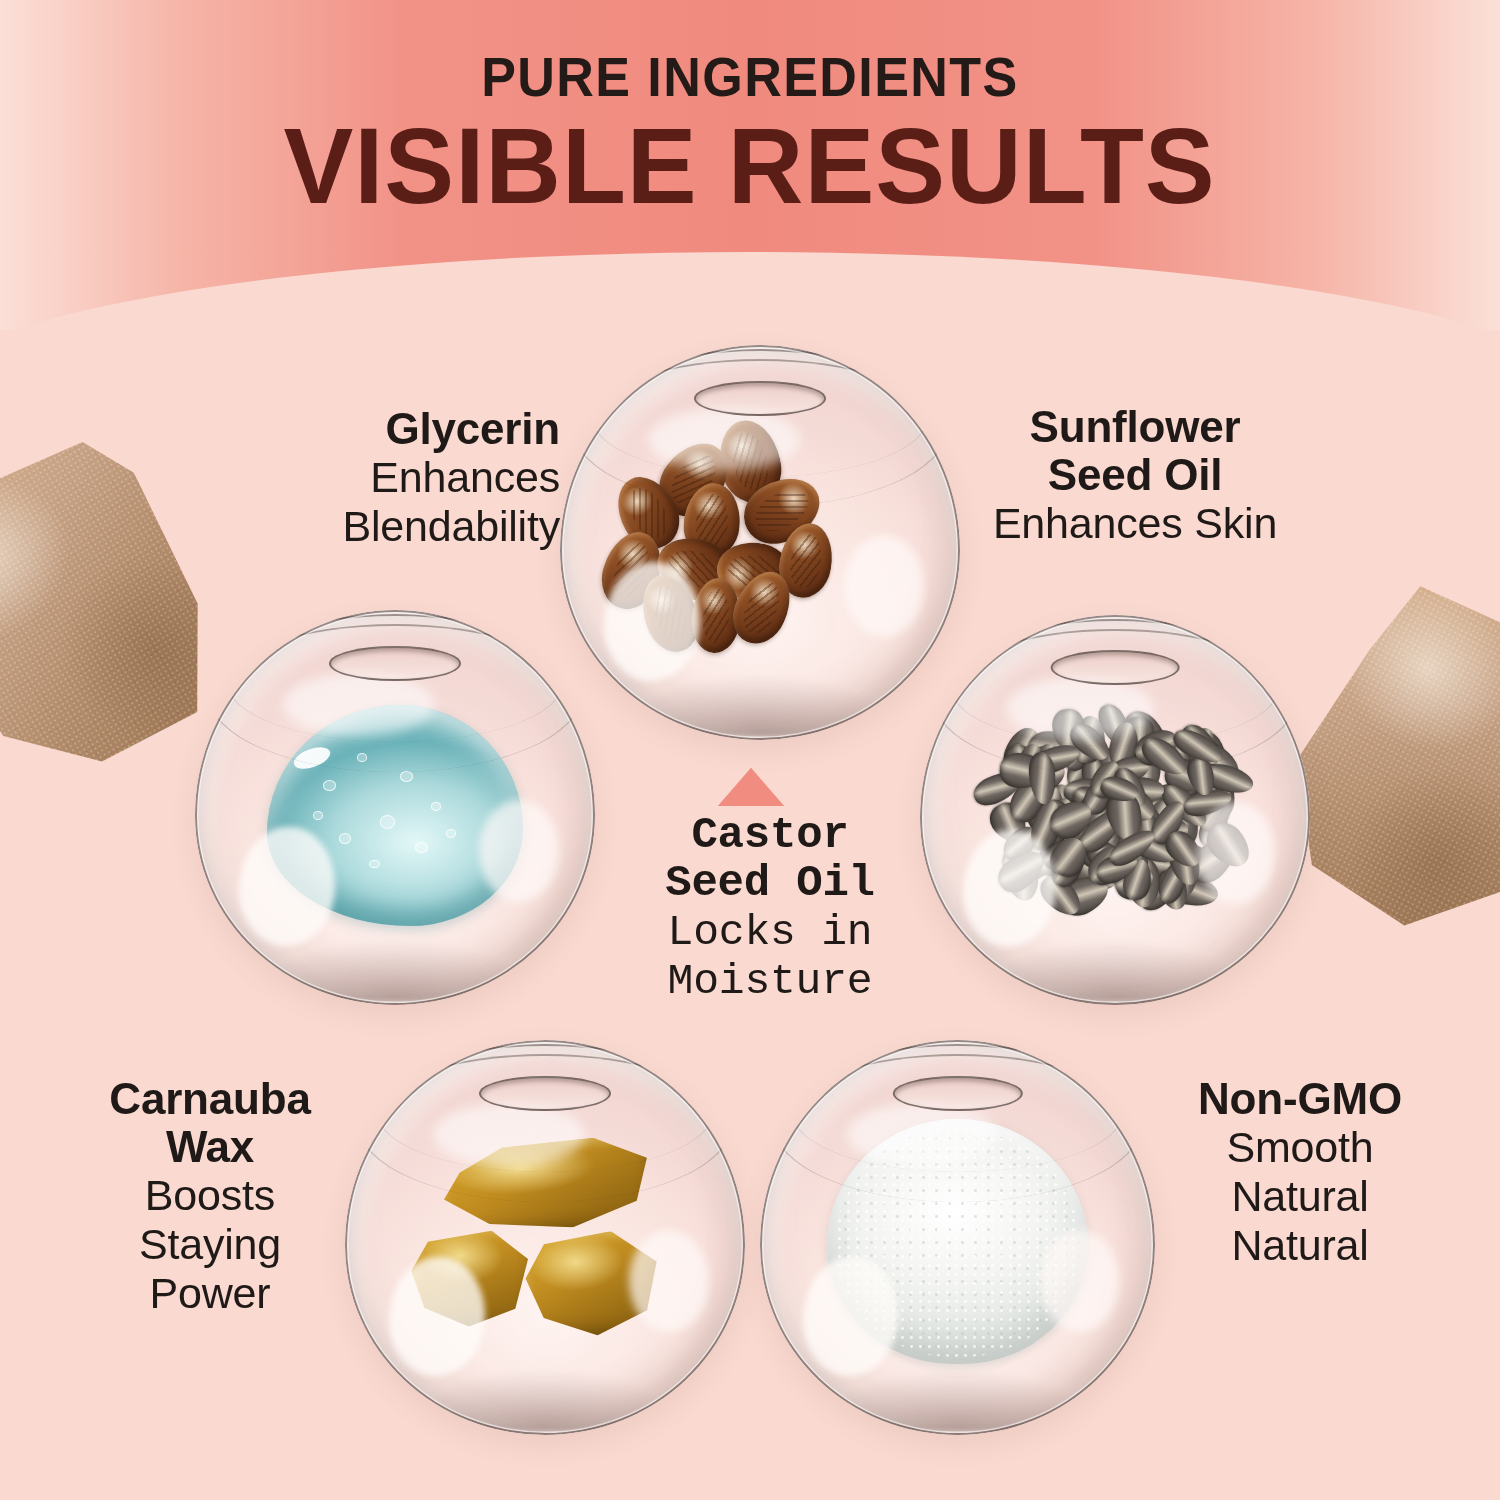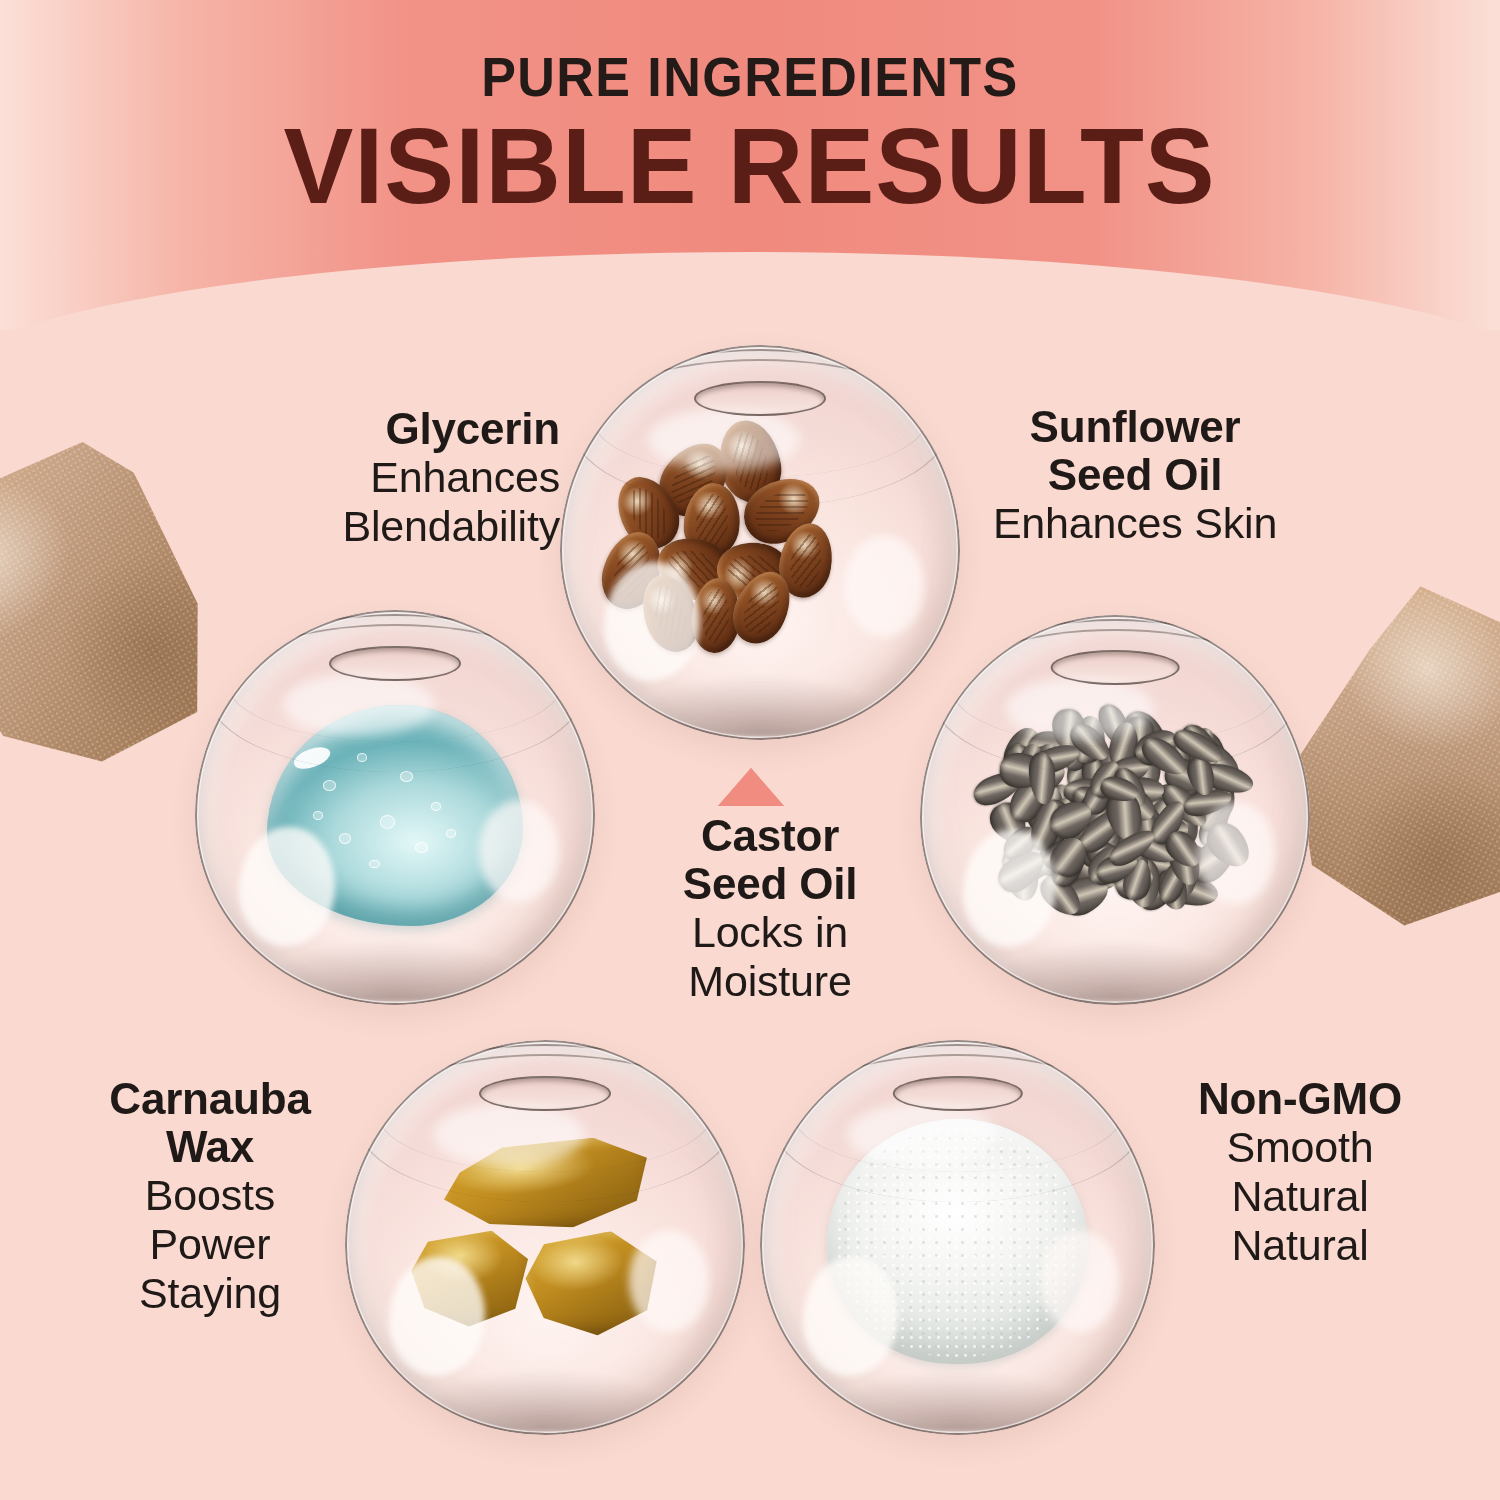--- a/index.html
+++ b/index.html
@@ -228,21 +228,21 @@
   
   .label { position:absolute; z-index:5; color:#1F1A17; }
   .label .lname {
     font-weight:bold; font-size:44px; line-height:1.09; letter-spacing:-0.2px;
   }
   .label .ldesc {
     font-weight:normal; font-size:43px; line-height:1.14; letter-spacing:-0.2px;
   }
   .lbl-glycerin  { left:170px;  top:405px;  width:390px; text-align:right; }
   .lbl-sunflower { left:940px;  top:403px;  width:390px; text-align:center; }
-  .lbl-castor    { left:605px;  top:812px;  width:330px; text-align:center; }
+  .lbl-castor    { left:605px;  top:812px;  width:330px; text-align:center;font-family:Liberation Mono, monospace; }
   .lbl-carnauba  { left:30px;   top:1075px; width:360px; text-align:center; }
   .lbl-nongmo    { left:1120px; top:1075px; width:360px; text-align:center; }
 
   .pointer-tri {
     position:absolute; left:718px; top:768px; width:0; height:0; z-index:5;
     border-left:33px solid transparent;
     border-right:33px solid transparent;
     border-bottom:38px solid #F08C80;
     filter:drop-shadow(0 0 0.5px rgba(240,140,128,.9));
   }
@@ -513,22 +513,22 @@
     <div class="lname">Castor</div>
     <div class="lname">Seed Oil</div>
     <div class="ldesc">Locks in</div>
     <div class="ldesc">Moisture</div>
   </div>
 
   <div class="label lbl-carnauba">
     <div class="lname">Carnauba</div>
     <div class="lname">Wax</div>
     <div class="ldesc">Boosts</div>
+    <div class="ldesc">Staying</div>
     <div class="ldesc">Power</div>
-    <div class="ldesc">Staying</div>
   </div>
 
   <div class="label lbl-nongmo">
     <div class="lname">Non-GMO</div>
     <div class="ldesc">Smooth</div>
     <div class="ldesc">Natural</div>
     <div class="ldesc">Natural</div>
   </div>
 
 </div>

